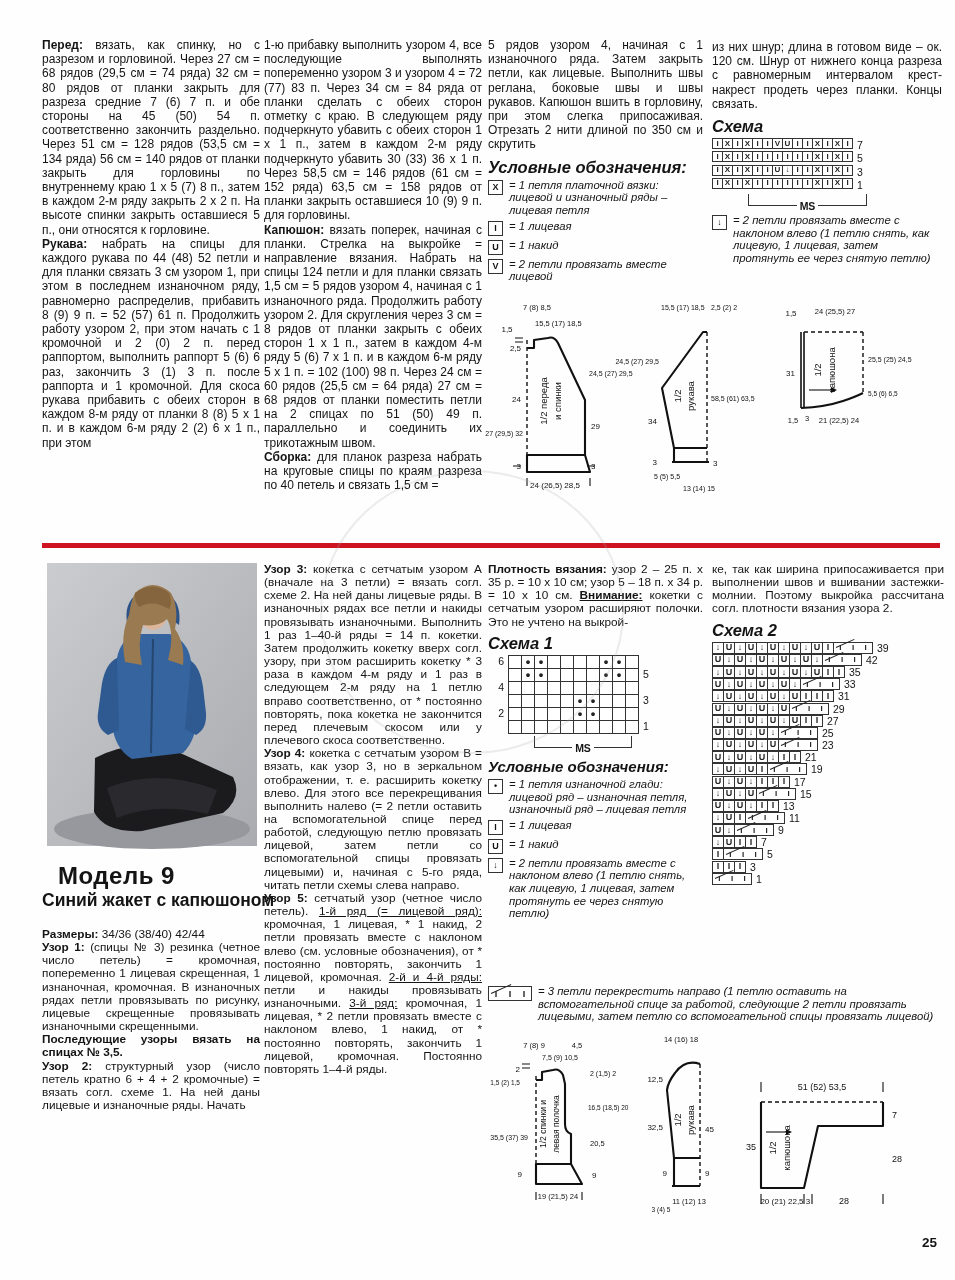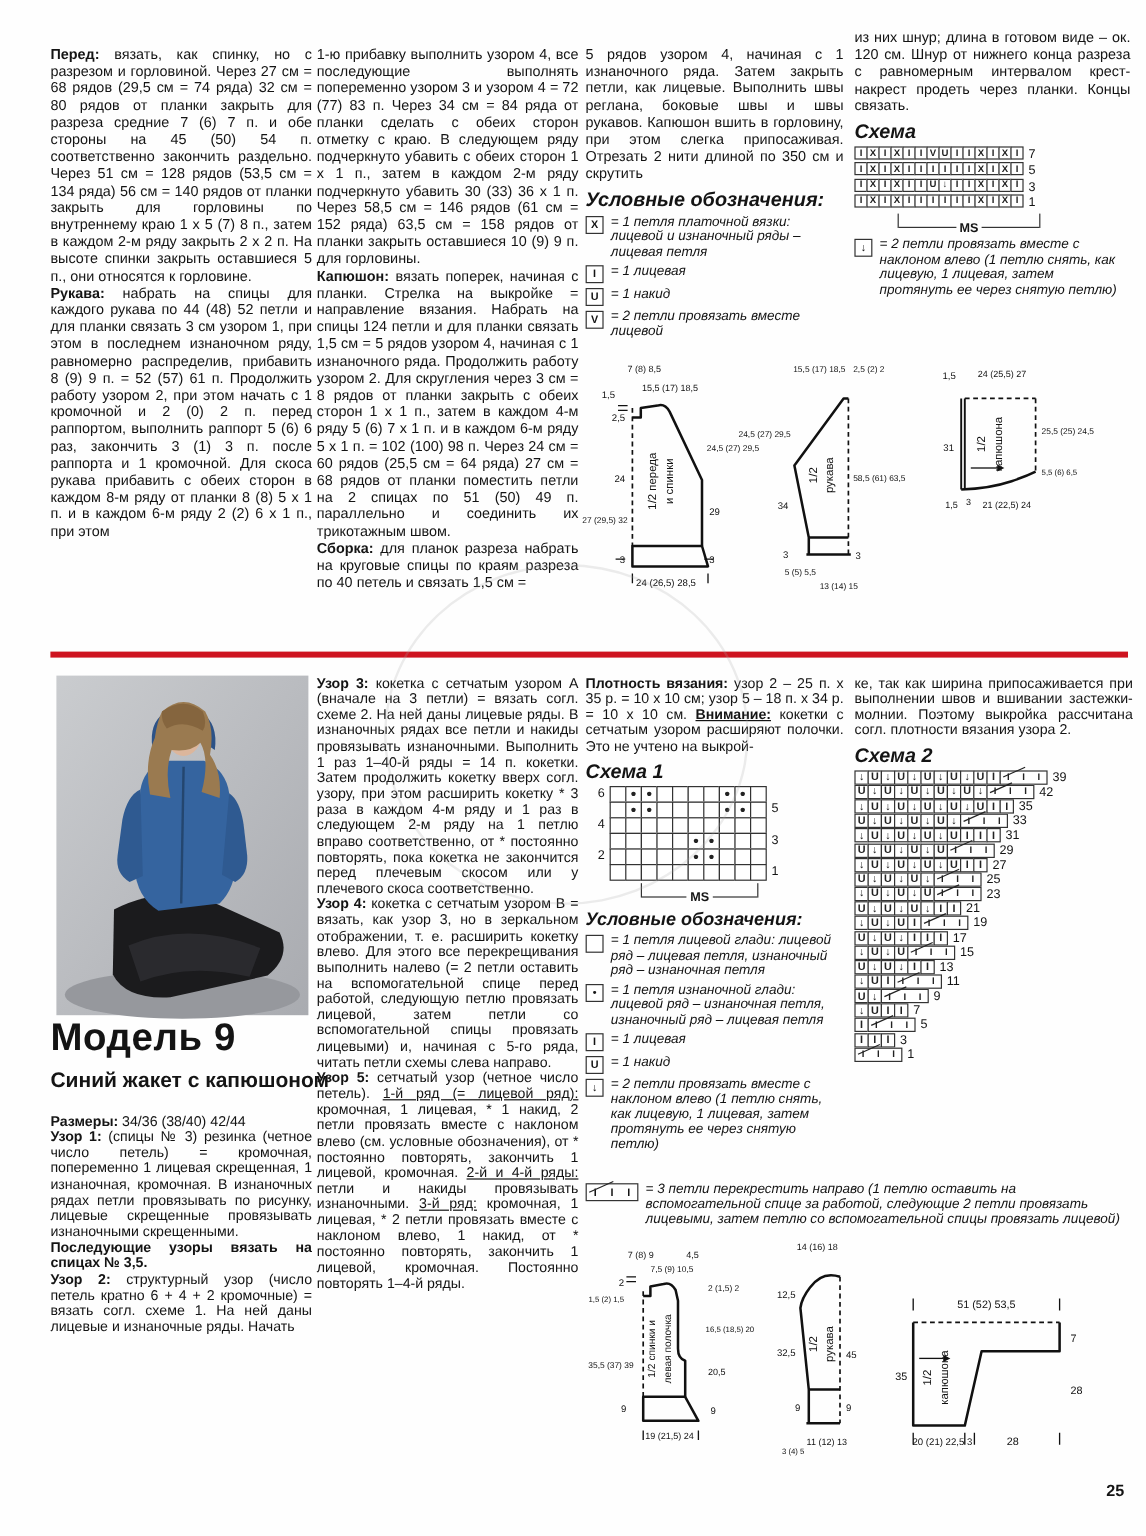--- a/index.html
+++ b/index.html
@@ -28,21 +28,21 @@
   .ccell + .ccell,.ccell + .cross3{margin-left:-1px;}
   .cross3{position:relative;}
   .clab{width:16px;font-size:10.5px;display:flex;align-items:center;}
   .clab.cll{justify-content:flex-end;padding-right:4px;}
   .clab:not(.cll){padding-left:4px;}
   .msbr{height:12px;border-left:1.3px solid #333;border-right:1.3px solid #333;
         display:flex;align-items:flex-end;margin-top:2px;}
   .msl{flex:1;border-bottom:1.3px solid #333;height:45%;}
   .mst{font-size:10.5px;font-weight:bold;padding:0 3px;position:relative;top:5px;line-height:10px;}
   .divider{position:absolute;left:42px;top:543px;width:898px;height:5px;}
-  h1.model{position:absolute;left:42px;top:846px;margin:0;font-size:32px;font-weight:800;
+  h1.model{position:absolute;left:42px;top:846px;margin:16px;font-size:24px;font-weight:800;
            letter-spacing:.5px;}
   h2.model-sub{position:absolute;left:42px;top:890px;margin:0;font-size:17.5px;font-weight:bold;}
   .photo{position:absolute;left:47px;top:563px;width:210px;height:283px;}
   .diag{position:absolute;}
   svg{overflow:visible;display:block;}
   .ln{fill:none;stroke:#111;stroke-width:2.1;stroke-linejoin:round;}
   .lt{fill:none;stroke:#111;stroke-width:1.1;}
   .dash{fill:none;stroke:#111;stroke-width:1.4;stroke-dasharray:4 3;}
   text{font-family:"Liberation Sans",sans-serif;font-size:8px;fill:#111;}
   text.f7{font-size:7px;} text.f65{font-size:6.5px;} text.f75{font-size:7.5px;} text.f9{font-size:9px;}
@@ -86,21 +86,21 @@
           <span class="lsym">U</span>
           <span class="ltxt">= 1 накид</span>
         </div>
         <div class="litem">
           <span class="lsym">V</span>
           <span class="ltxt">= 2 петли провязать вместе лицевой</span>
         </div>
       </div>
   </div>
 
-  <div class="col top-col" style="left:712px;top:24px;width:230px">
+  <div class="col top-col" style="left:712px;top:40px;width:230px">
     <div>
         <p class="para"><span>из них шнур; длина в готовом виде – ок. 120 см. Шнур от нижнего конца разреза с равномерным интервалом крест-накрест продеть через планки. Концы связать.</span></p>
       </div>
     <h3 class="ithead">Схема</h3>
     <div class="chart">
         <div class="crow">
           <span class="ccell" style="width: 11px; height: 11px; font-size: 8px;">I</span>
           <span class="ccell" style="width: 11px; height: 11px; font-size: 8px;">X</span>
           <span class="ccell" style="width: 11px; height: 11px; font-size: 8px;">I</span>
           <span class="ccell" style="width: 11px; height: 11px; font-size: 8px;">X</span>
@@ -370,24 +370,20 @@
         </div>
         <div class="msbr" style="margin-left: 46px; width: 96px;">
           <span class="msl"></span>
           <span class="mst">MS</span>
           <span class="msl"></span>
         </div>
       </div>
     <h3 class="ithead" style="font-size:15px;margin-top:12px">Условные обозначения:</h3>
     <div class="legend">
         <div class="litem">
-          <span class="lsym"></span>
-          <span class="ltxt">= 1 петля лицевой глади: лицевой ряд – лицевая петля, изнаночный ряд – изнаночная петля</span>
-        </div>
-        <div class="litem">
           <span class="lsym">•</span>
           <span class="ltxt">= 1 петля изнаночной глади: лицевой ряд – изнаночная петля, изнаночный ряд – лицевая петля</span>
         </div>
         <div class="litem">
           <span class="lsym">I</span>
           <span class="ltxt">= 1 лицевая</span>
         </div>
         <div class="litem">
           <span class="lsym">U</span>
           <span class="ltxt">= 1 накид</span>

